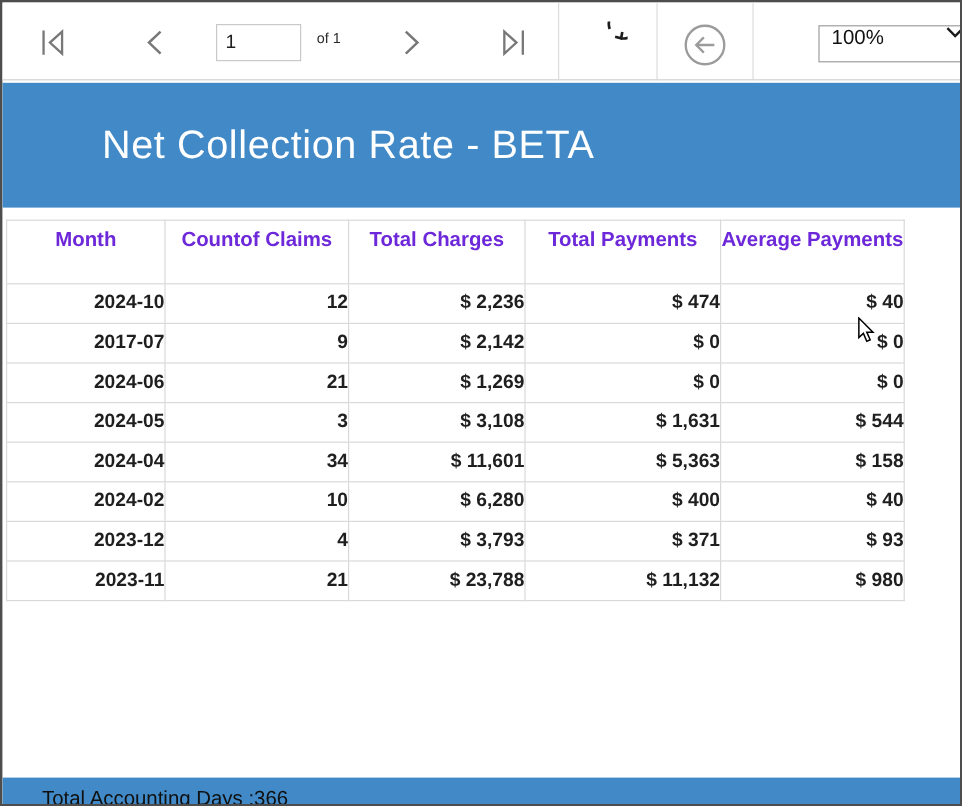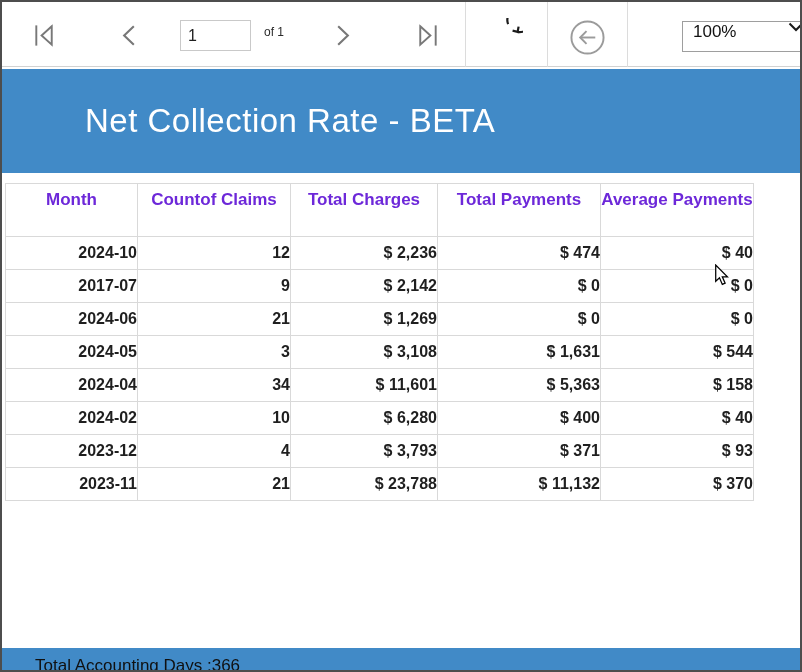--- a/index.html
+++ b/index.html
@@ -225,21 +225,21 @@
           <td>4</td>
           <td>$ 3,793</td>
           <td>$ 371</td>
           <td>$ 93</td>
         </tr>
         <tr>
           <td>2023-11</td>
           <td>21</td>
           <td>$ 23,788</td>
           <td>$ 11,132</td>
-          <td>$ 370</td>
+          <td>$ 980</td>
         </tr>
       </tbody>
   </table>
 
   <div class="footer-bar">
     <span>Total Accounting Days :366</span>
   </div>
 
   <div class="cursor">
     <svg width="16" height="22" viewBox="0 0 14 21">

